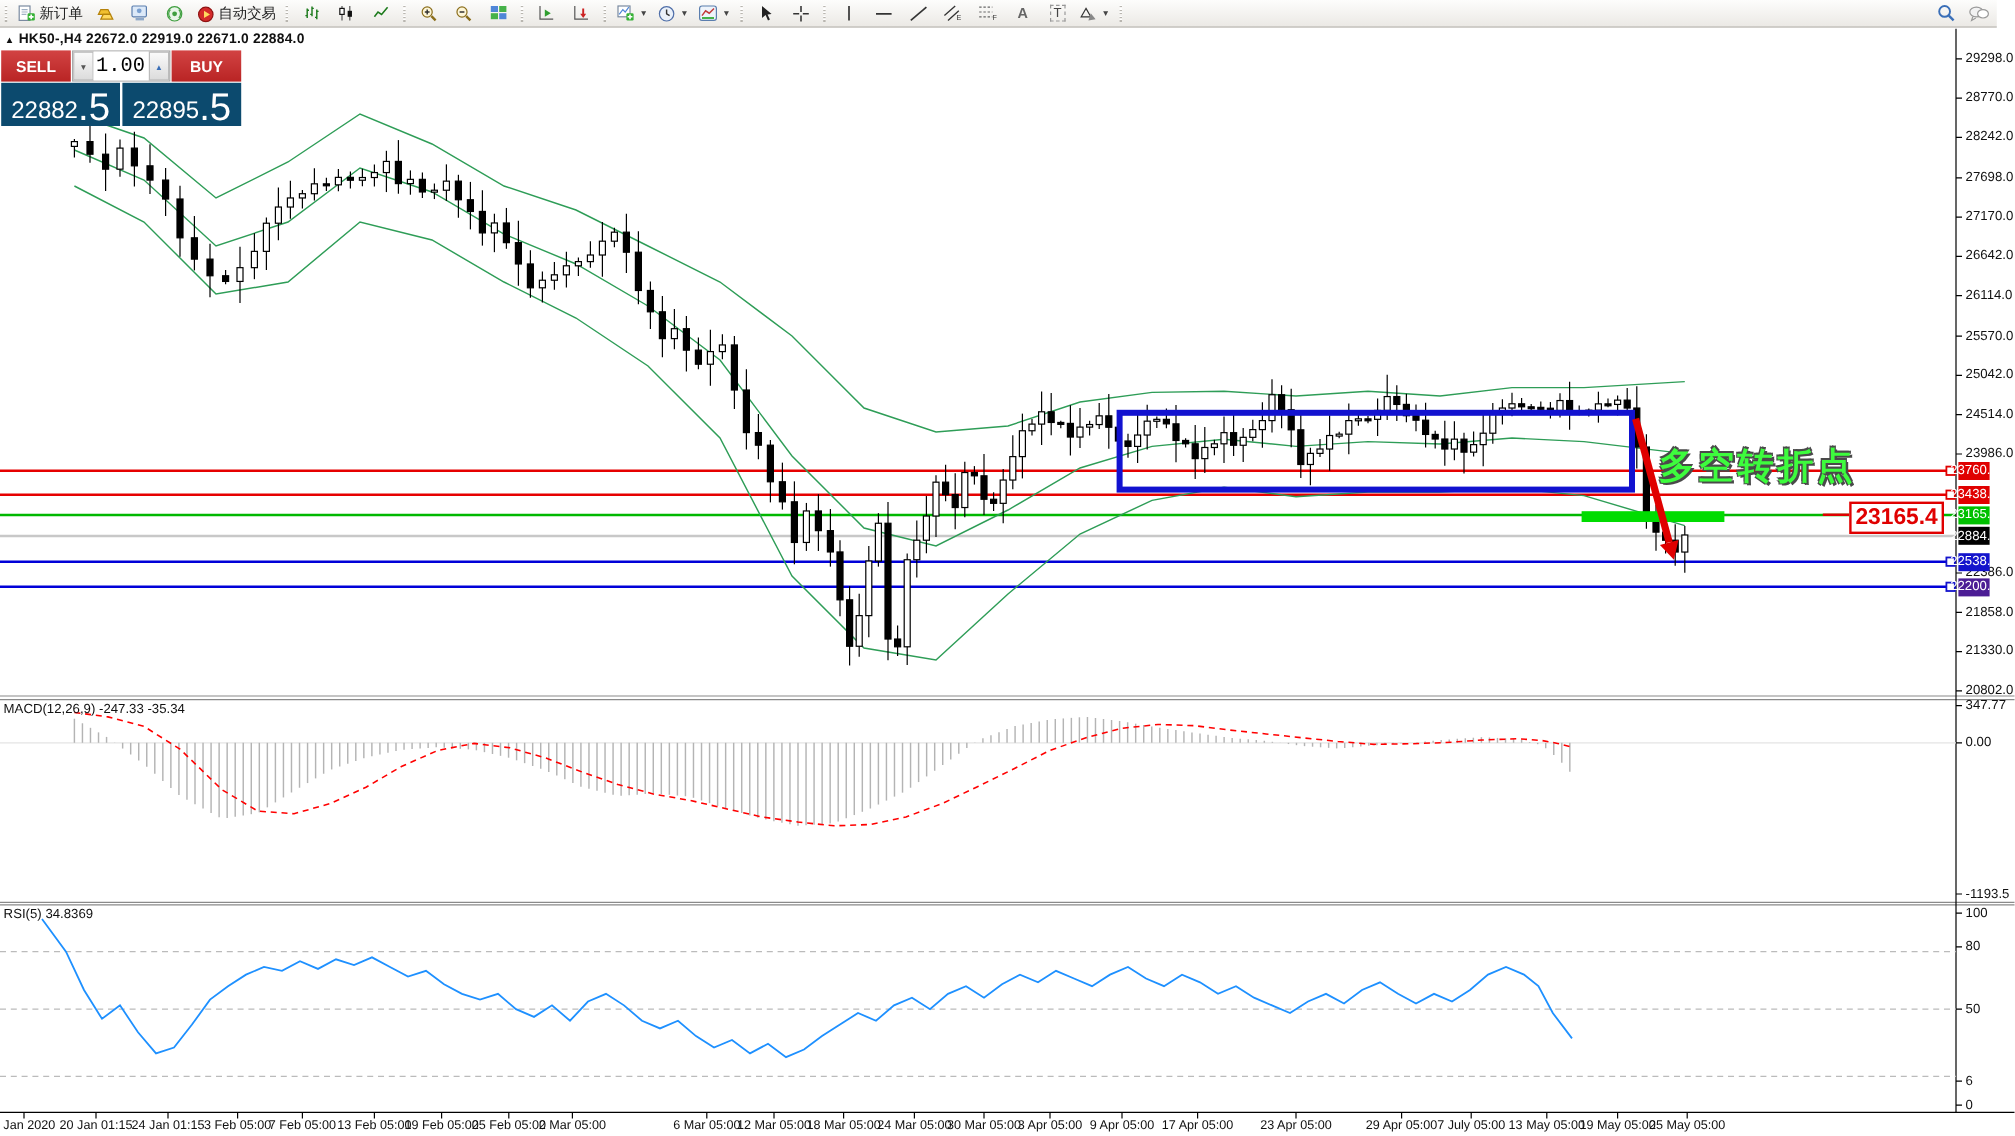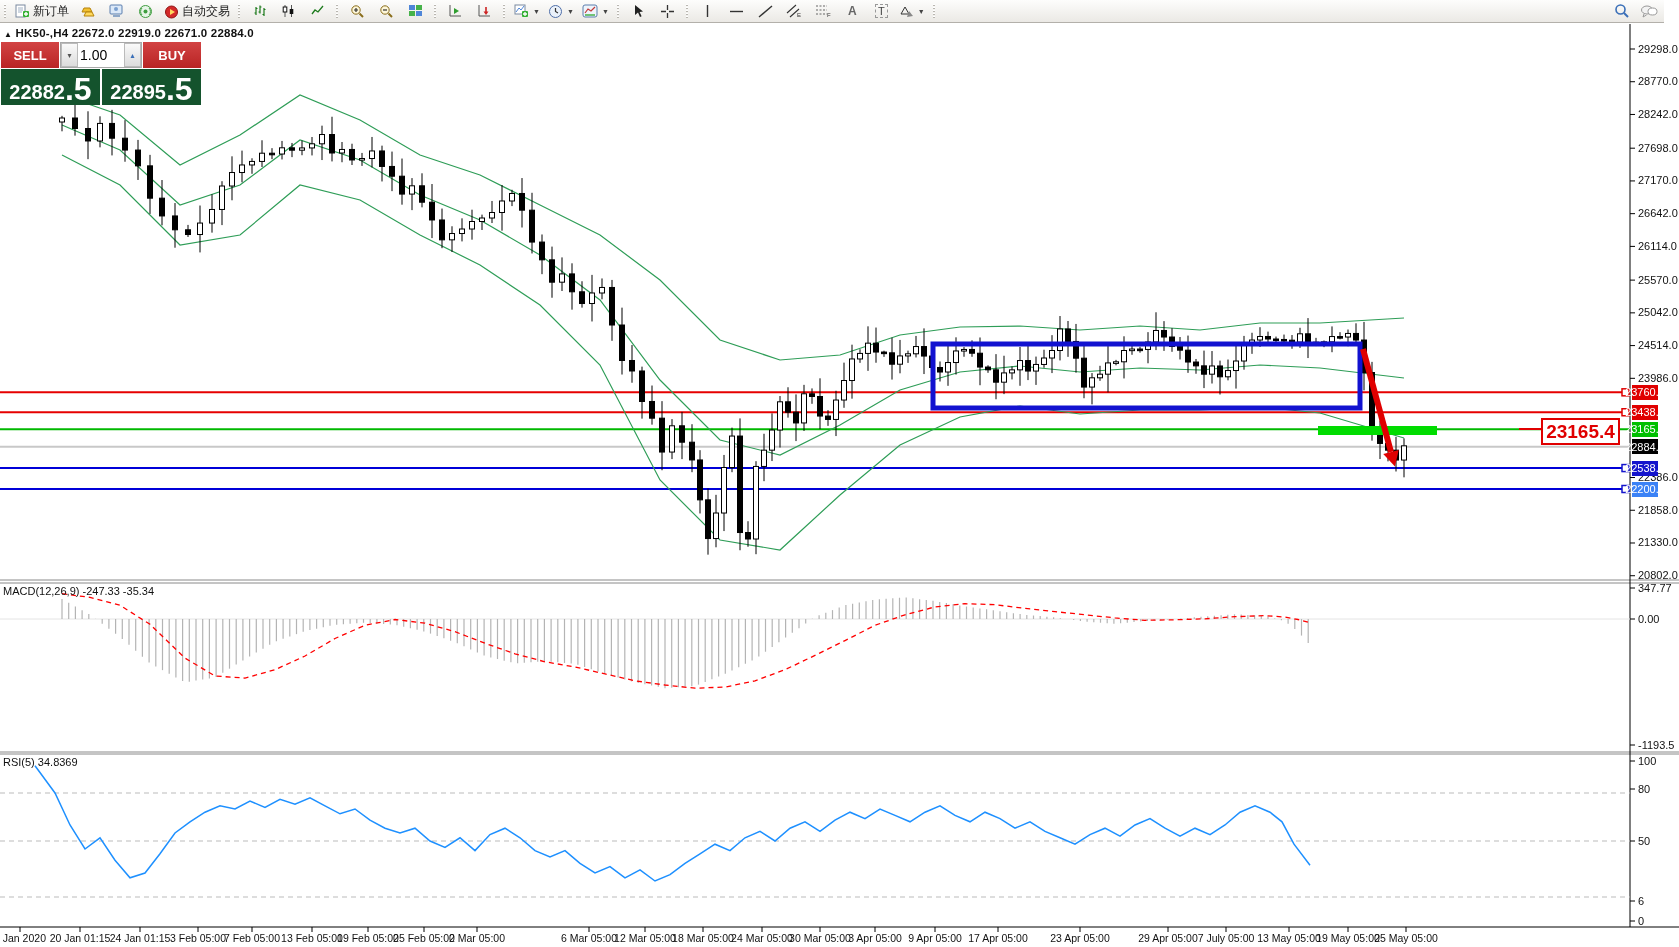--- a/index.html
+++ b/index.html
@@ -36,25 +36,25 @@
   .callout{position:absolute;border:2px solid #e00000;background:#fff;color:#e00000;
     font-size:19px;font-weight:bold;display:flex;align-items:center;justify-content:center}
   
   #trade{position:absolute;left:1px;top:42px;width:200px;z-index:4;font-family:"Liberation Sans",sans-serif}
   #trade .row1{display:flex;height:26px;gap:1px}
   .tw-btn{width:62px;background:linear-gradient(#d24343,#b92424);color:#fff;font-size:13px;
     font-weight:bold;display:flex;align-items:center;justify-content:center;cursor:pointer}
   .spinbox{flex:1;background:#fff;border:1px solid #a9a9a9;display:flex;align-items:stretch}
   .spin-btn{width:15px;background:linear-gradient(#fafafa,#dcdcdc);border:1px solid #bbb;
     font-size:8px;color:#555;display:flex;align-items:center;justify-content:center;cursor:pointer}
-  .vol-input{flex:1;border:0;outline:0;font-size:14px;padding-right:4px;width:40px;
-    font-family:Liberation Sans, sans-serif}
+  .vol-input{flex:1;border:0;outline:0;text-align:right;font-size:17px;padding-right:4px;width:40px;
+    font-family:Liberation Mono, monospace}
   #trade .row2{display:flex;height:36px;margin-top:1px;gap:2px}
-  .price-panel{flex:1;background:#14532d;color:#fff;display:flex;align-items:flex-end;
-    justify-content:center;padding-bottom:2px;font-weight:bold}
+  .price-panel{flex:1;background:#0c4a6e;color:#fff;display:flex;align-items:flex-end;
+    justify-content:center;padding-bottom:2px;font-weight:normal}
   .price-int{font-size:20px;line-height:22px}
   .price-dec{font-size:32px;line-height:28px}
 </style>
 </head>
 <body>
 
 <div id="app">
 
   <div id="toolbar">
     <div class="grip"></div>
@@ -892,20 +892,21 @@
       <span>MACD(12,26,9)</span>
       <span>-247.33</span>
       <span>-35.34</span>
     </div>
 
     <div class="abs pane-title" style="left:3px;top:756px">
       <span>RSI(5)</span>
       <span>34.8369</span>
     </div>
 
+    <div class="abs turn-label" id="turn-label" style="left: 1382px; top: 368px;">多空转折点</div>
     <div class="callout" id="callout-box" style="left: 1541px; top: 418px; width: 75px; height: 23px;">23165.4</div>
     <div id="gen-labels">
         <span class="abs tickLabel" style="left:1638px;top:42.5px">29298.0</span>
         <span class="abs tickLabel" style="left:1638px;top:75.23403595784254px">28770.0</span>
         <span class="abs tickLabel" style="left:1638px;top:107.96807191568506px">28242.0</span>
         <span class="abs tickLabel" style="left:1638px;top:141.69404835709858px">27698.0</span>
         <span class="abs tickLabel" style="left:1638px;top:174.42808431494112px">27170.0</span>
         <span class="abs tickLabel" style="left:1638px;top:207.16212027278365px">26642.0</span>
         <span class="abs tickLabel" style="left:1638px;top:239.89615623062616px">26114.0</span>
         <span class="abs tickLabel" style="left:1638px;top:273.6221326720397px">25570.0</span>
@@ -914,21 +915,21 @@
         <span class="abs tickLabel" style="left:1638px;top:371.8242405455673px">23986.0</span>
         <span class="abs tickLabel" style="left:1638px;top:471.01828890266586px">22386.0</span>
         <span class="abs tickLabel" style="left:1638px;top:503.7523248605084px">21858.0</span>
         <span class="abs tickLabel" style="left:1638px;top:536.4863608183509px">21330.0</span>
         <span class="abs tickLabel" style="left:1638px;top:569.2203967761934px">20802.0</span>
         <div class="tag" style="top: 384.823px; background: rgb(224, 0, 0);">23760.2</div>
         <div class="tag" style="top: 404.755px; background: rgb(224, 0, 0);">23438.7</div>
         <div class="tag" style="top: 421.698px; background: rgb(0, 192, 0);">23165.4</div>
         <div class="tag" style="top: 439.144px; background: rgb(0, 0, 0);">22884.0</div>
         <div class="tag" style="top: 460.57px; background: rgb(20, 20, 204);">22538.4</div>
-        <div class="tag" style="top: 481.5px; background: #3b82f6;">22200.8</div>
+        <div class="tag" style="top: 481.5px; background: #4c1d95;">22200.8</div>
         <span class="abs tickLabel" style="left:1638px;top:581.5px">347.77</span>
         <span class="abs tickLabel" style="left:1638px;top:612.5px">0.00</span>
         <span class="abs tickLabel" style="left:1638px;top:738.5px">-1193.5</span>
         <span class="abs tickLabel" style="left:1638px;top:754.5px">100</span>
         <span class="abs tickLabel" style="left:1638px;top:782.5px">80</span>
         <span class="abs tickLabel" style="left:1638px;top:834.5px">50</span>
         <span class="abs tickLabel" style="left:1638px;top:894.5px">6</span>
         <span class="abs tickLabel" style="left:1638px;top:914.5px">0</span>
         <span class="abs timeLabel" style="left:20px;top:932px">4 Jan 2020</span>
         <span class="abs timeLabel" style="left:80px;top:932px">20 Jan 01:15</span>

